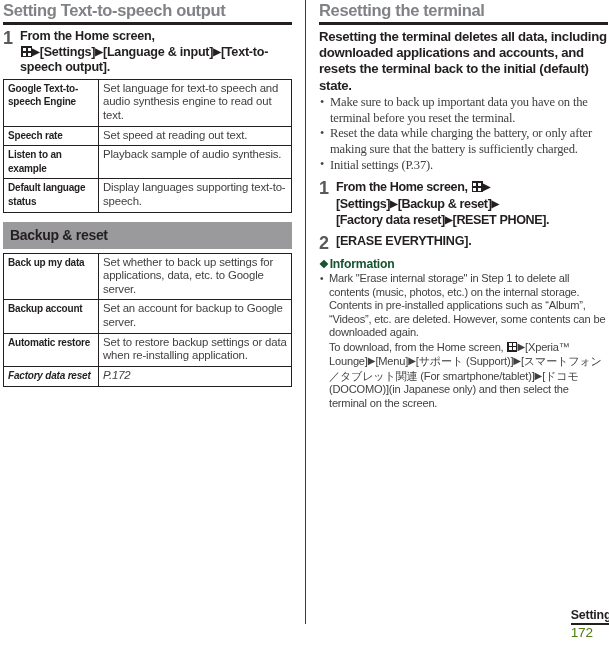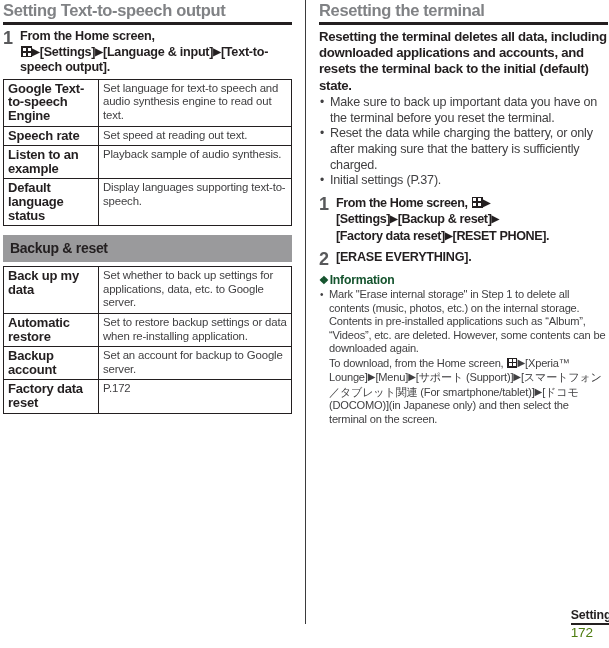--- a/index.html
+++ b/index.html
@@ -123,46 +123,47 @@
     margin: 0;
   }
   table.spec td {
     border: 1px solid #231f20;
     vertical-align: top;
     padding: 2px 4px 3px 4px;
     line-height: 13.6px;
   }
   table.spec td.k {
     width: 86px;
-    font-size: 13px;
+    font-size: 10px;
     font-weight: bold;
     color: #231f20;
     letter-spacing: -0.2px;
     margin-top: 28px;
   }
   table.spec td.v {
     font-size: 11.4px;
     color: #414042;
     letter-spacing: -0.15px;
   }
-  .pad-row td { height: 14px; }
+  .pad-row td { height: 14px; font-style: italic; }
 
   
   .body-para {
     font-size: 13.2px;
     line-height: 16.4px;
     font-weight: bold;
     letter-spacing: -0.3px;
     color: #231f20;
     margin: 1px 0 0 0;
   }
   ul.bullets {
     list-style: none;
     margin: 1px 10px 0 0;
     padding: 0;
+    font-family: Liberation Serif, serif;
   }
   ul.bullets > li {
     position: relative;
     padding-left: 11px;
     font-size: 12.6px;
     line-height: 15.6px;
     letter-spacing: -0.2px;
     color: #414042;
     margin: 0 0 0 0;
   }
@@ -282,26 +283,26 @@
 
     <div class="band-heading">Backup &amp; reset</div>
 
     <table class="spec">
       <tbody>
         <tr>
           <td class="k">Back up my data</td>
           <td class="v">Set whether to back up settings for applications, data, etc. to Google server.</td>
         </tr>
         <tr>
+          <td class="k">Backup account</td>
+          <td class="v">Set an account for backup to Google server.</td>
+        </tr>
+        <tr>
           <td class="k">Automatic restore</td>
           <td class="v">Set to restore backup settings or data when re-installing application.</td>
-        </tr>
-        <tr>
-          <td class="k">Backup account</td>
-          <td class="v">Set an account for backup to Google server.</td>
         </tr>
         <tr class="pad-row">
           <td class="k">Factory data reset</td>
           <td class="v">P.172</td>
         </tr>
       </tbody>
     </table>
 
   </div>
 

